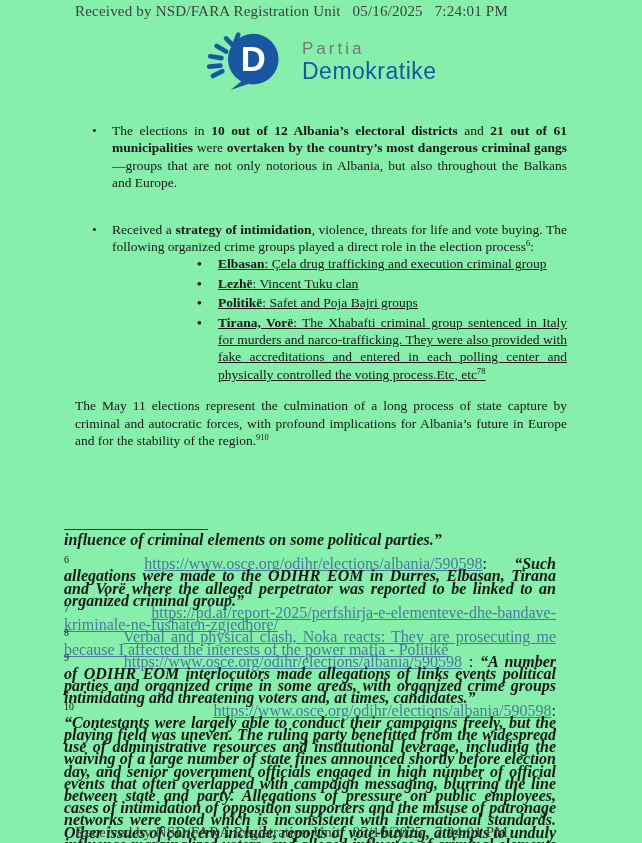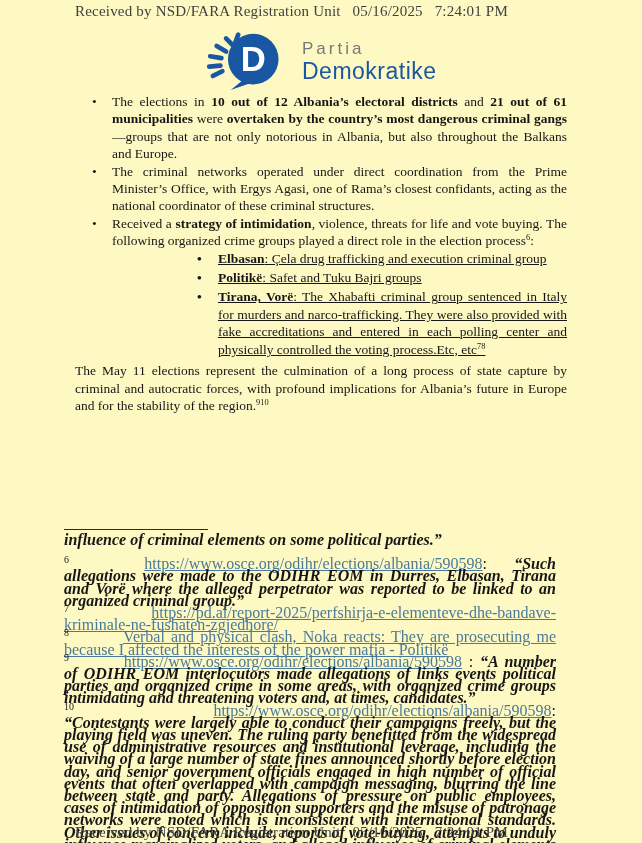--- a/index.html
+++ b/index.html
@@ -1,42 +1,42 @@
 <!DOCTYPE html>
 <html><head>
 <meta charset="utf-8">
 <style>
   html,body{margin:0;padding:0;background:#ffffff;}
   .page{
-    position:relative;width:642px;height:843px;background:#fef9c3;overflow:hidden;
+    position:relative;width:642px;height:843px;background:#86efac;overflow:hidden;
     font-family:"Liberation Serif",serif;color:#161616;
   }
   .stamp{
     position:absolute;left:75px;width:500px;white-space:pre;
     font-size:15px;color:#3f3f3f;letter-spacing:0.2px;
   }
   .stamp.top{top:3px;}
   .stamp.bottom{top:824px;}
 
   .logo{position:absolute;left:195px;top:30px;display:flex;align-items:flex-start;}
   .logo svg{display:block;}
   .logo-text{margin-left:13px;padding-top:9px;font-family:"Liberation Sans",sans-serif;}
   .logo-l1{font-size:17px;color:#77787c;letter-spacing:3px;line-height:20px;}
   .logo-l2{font-size:23px;font-weight:normal;color:#1a57a3;letter-spacing:0.5px;line-height:25px;}
 
   .body{
     position:absolute;left:75px;top:93px;width:492px;
     font-size:13.5px;line-height:17.4px;text-align:justify;
   }
   ul{list-style:none;margin:0;padding:0;}
-  .bullets li{position:relative;padding-left:37px;}
+  .bullets li{position:relative;padding-left:37px;margin-top:29px;}
   .bullets li::before{content:"\2022";position:absolute;left:17px;top:0;}
   .subbullets li{position:relative;padding-left:143px;margin-bottom:2px;text-decoration:underline;}
   .subbullets li::before{content:"\2022";position:absolute;left:122px;top:0;font-weight:bold;}
-  .para{margin:4px 0 0 0;}
+  .para{margin:14px 0 0 0;}
 
   .footnotes{
     position:absolute;left:64px;top:529px;width:492px;
     font-size:16px;line-height:12.2px;text-align:justify;
   }
   .fnsep{width:144px;border-top:1px solid #2b2b2b;margin:0 0 4px 0;}
   .fn{margin:0;}
   .fn.cont{margin-bottom:12px;}
 
   .b{font-weight:bold;}
@@ -67,26 +67,26 @@
     </svg>
     <div class="logo-text">
       <div class="logo-l1">Partia</div>
       <div class="logo-l2">Demokratike</div>
     </div>
   </div>
 
   <div class="body">
     <ul class="bullets">
       <li><span>The elections in </span><span class="b">10 out of 12 Albania’s electoral districts</span><span> and </span><span class="b">21 out of 61 municipalities</span><span> were </span><span class="b">overtaken by the country’s most dangerous criminal gangs</span><span>—groups that are not only notorious in Albania, but also throughout the Balkans and Europe.</span></li>
-      <li><span>The criminal networks operated under direct coordination from the Prime Minister’s Office, with Ergys Agasi, one of Rama’s closest confidants, acting as the national coordinator of these criminal structures.</span></li>
       <li><span>Received a </span><span class="b">strategy of intimidation</span><span>, violence, threats for life and vote buying. The following organized crime groups played a direct role in the election process</span><sup>6</sup><span>:</span></li>
     </ul>
     <ul class="subbullets">
       <li><span class="b">Elbasan</span><span>: Çela drug trafficking and execution criminal group</span></li>
-      <li><span class="b">Politikë</span><span>: Safet and Tuku Bajri groups</span></li>
+      <li><span class="b">Lezhë</span><span>: Vincent Tuku clan</span></li>
+      <li><span class="b">Politikë</span><span>: Safet and Poja Bajri groups</span></li>
       <li><span class="b">Tirana, Vorë</span><span>: The Xhabafti criminal group sentenced in Italy for murders and narco-trafficking. They were also provided with fake accreditations and entered in each polling center and physically controlled the voting process.Etc, etc</span><sup>78</sup></li>
     </ul>
     <p class="para"><span>The May 11 elections represent the culmination of a long process of state capture by criminal and autocratic forces, with profound implications for Albania’s future in Europe and for the stability of the region.</span><sup>910</sup></p>
   </div>
 
   <div class="footnotes">
     <div class="fnsep"></div>
     <p class="fn cont"><span class="b i">influence of criminal elements on some political parties.”</span></p>
     <p class="fn"><sup>6</sup><span> </span><span class="lnk">https://www.osce.org/odihr/elections/albania/590598</span><span>: </span><span class="b i">“Such allegations were made to the ODIHR EOM in Durres, Elbasan, Tirana and Vorë where the alleged perpetrator was reported to be linked to an organized criminal group.”</span></p>
     <p class="fn"><sup>7</sup><span> </span><span class="lnk">https://pd.al/report-2025/perfshirja-e-elementeve-dhe-bandave-kriminale-ne-fushaten-zgjedhore/</span></p>

